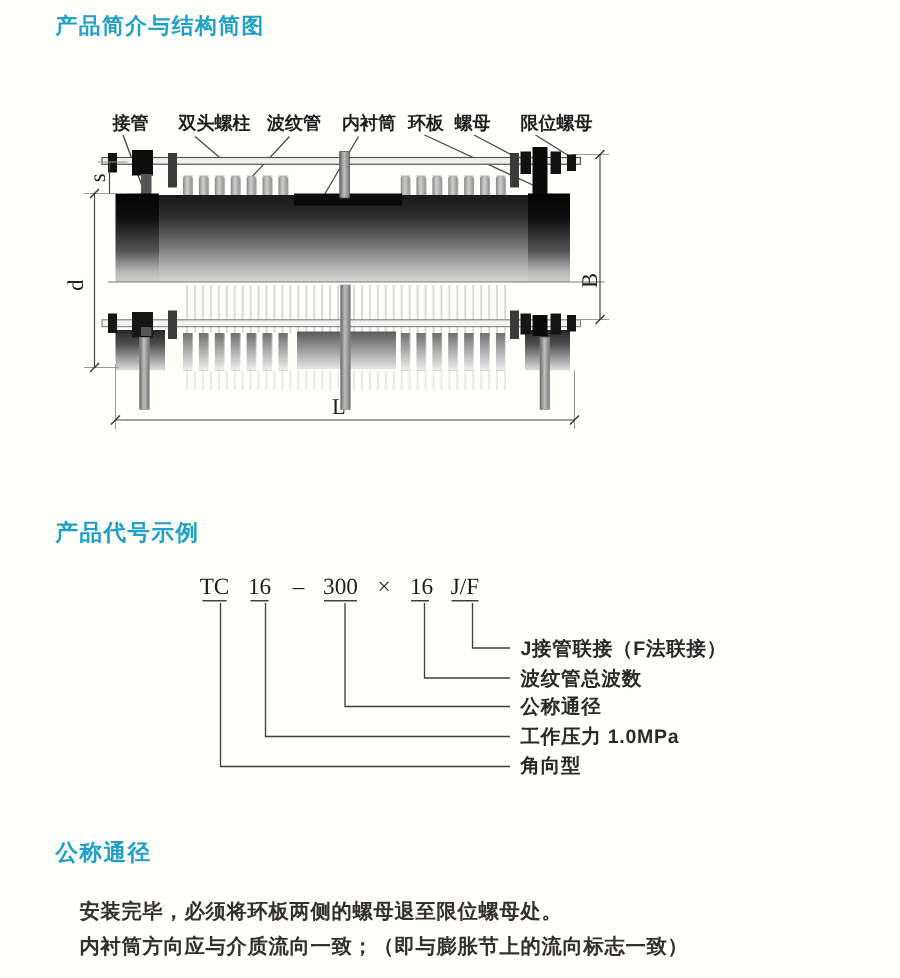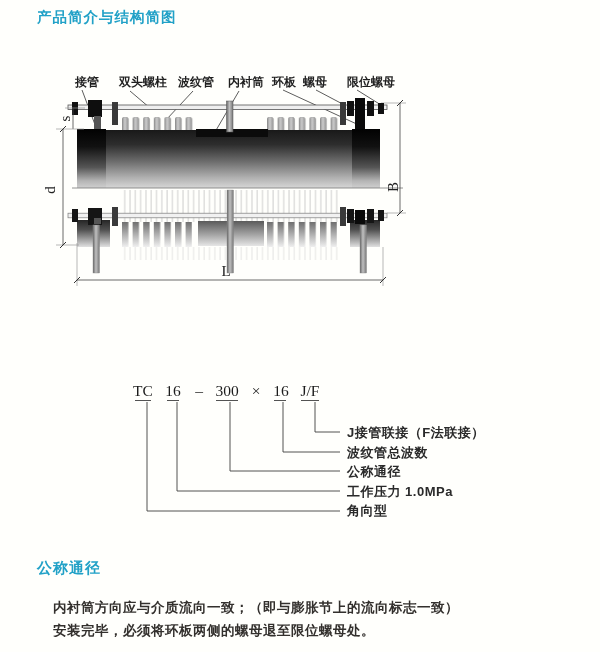--- a/index.html
+++ b/index.html
@@ -188,20 +188,21 @@
     <g>
       <line class="extline" x1="77" y1="183" x2="77" y2="226"></line>
       <line class="extline" x1="383" y1="187" x2="383" y2="226"></line>
       <line class="dimline" x1="77" y1="220" x2="383" y2="220"></line>
       <line class="tick" x1="74" y1="223" x2="80" y2="217"></line>
       <line class="tick" x1="380" y1="223" x2="386" y2="217"></line>
       <text class="dimtxt" x="226" y="216" text-anchor="middle">L</text>
     </g>
   </svg>
 
+  <div id="title-code" class="sec-title">产品代号示例</div>
 
   <svg id="code-diagram" width="470" height="150" viewBox="0 0 470 150">
     <g>
       <text class="codetxt" x="23" y="21" text-anchor="middle">TC</text>
       <text class="codetxt" x="53" y="21" text-anchor="middle">16</text>
       <text class="codetxt" x="79" y="21" text-anchor="middle">–</text>
       <text class="codetxt" x="107" y="21" text-anchor="middle">300</text>
       <text class="codetxt" x="136" y="21" text-anchor="middle">×</text>
       <text class="codetxt" x="161" y="21" text-anchor="middle">16</text>
       <text class="codetxt" x="190" y="21" text-anchor="middle">J/F</text>
@@ -223,17 +224,17 @@
       <text class="legtxt" x="227" y="81.5">波纹管总波数</text>
       <text class="legtxt" x="227" y="100.5">公称通径</text>
       <text class="legtxt" x="227" y="120.5">工作压力 1.0MPa</text>
       <text class="legtxt" x="227" y="139.5">角向型</text>
     </g>
   </svg>
 
   <div id="title-install" class="sec-title">公称通径</div>
 
   <div id="install-text">
+    <div>安装完毕，必须将环板两侧的螺母退至限位螺母处。</div>
     <div>内衬筒方向应与介质流向一致；（即与膨胀节上的流向标志一致）</div>
-    <div>安装完毕，必须将环板两侧的螺母退至限位螺母处。</div>
   </div>
 
 </div>
 
 </body></html>

